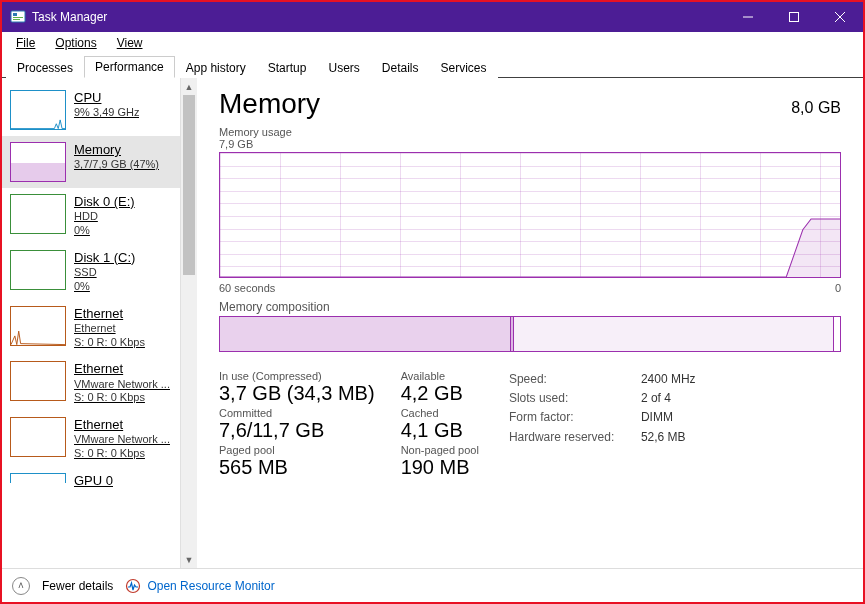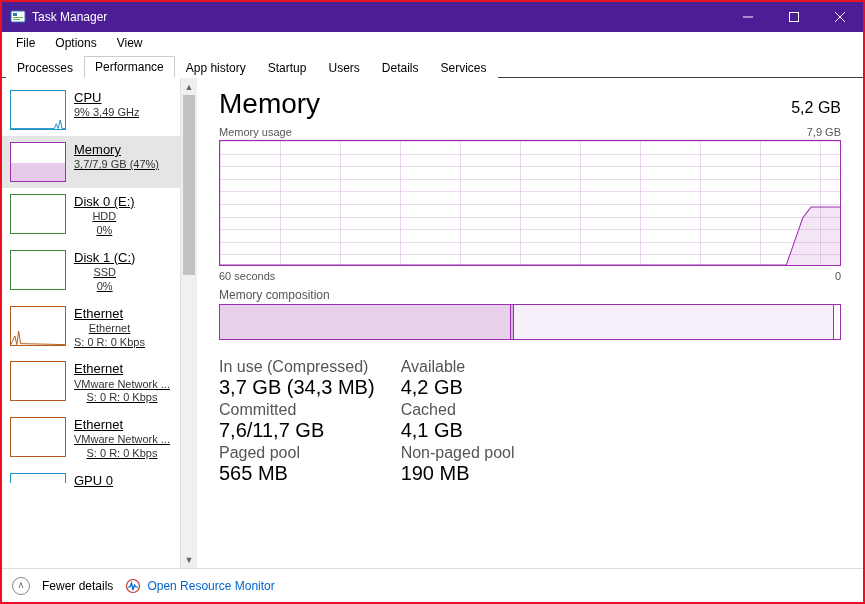--- a/index.html
+++ b/index.html
@@ -3,59 +3,59 @@
 <meta charset="utf-8">
 <style>
   * { box-sizing: border-box; margin: 0; padding: 0; font-family: "Segoe UI", Arial, sans-serif; }
   body { background: #fff; width: 865px; height: 604px; border: 2px solid #e81123; display: flex; flex-direction: column; overflow: hidden; }
   .titlebar { background: #4c1d95; height: 30px; display: flex; align-items: center; color: #fff; font-size: 12px; }
   .titlebar .icon { width: 16px; height: 16px; margin: 0 6px 0 8px; }
   .titlebar .title { flex: 0 0 auto; }
   .titlebar .spacer { flex: 1; }
   .titlebar .winbtn { width: 46px; height: 30px; display: flex; align-items: center; justify-content: center; cursor: pointer; }
   .titlebar .winbtn svg { stroke: #fff; fill: none; }
-  .menubar { height: 22px; display: flex; align-items: center; font-size: 12px; padding: 0 4px; gap: 0; }
+  .menubar { height: 22px; display: flex; align-items: center; font-size: 12px; padding: 0 4px; gap: 0; text-decoration: underline; }
   .menubar .menu { padding: 2px 10px; cursor: pointer; }
   .tabsrow { display: flex; align-items: flex-end; border-bottom: 1px solid #404040; padding: 0 4px; font-size: 12px; height: 24px; }
   .tabsrow .tab { padding: 3px 10px; border: 1px solid transparent; border-bottom: none; cursor: pointer; position: relative; top: 1px; background:#fff;}
   .tabsrow .tab.active { border-color: #ccc; border-bottom: 1px solid #fff; }
   .content { flex: 1; display: flex; overflow: hidden; border-top: none; }
   .sidewrap { width: 195px; display:flex; border-right: 0; position:relative; }
   .sidebar { flex:1; overflow: hidden; padding: 6px 0 0 0; }
   .sbitem { display: flex; gap: 8px; padding: 6px 8px; cursor: pointer; align-items:flex-start;text-decoration:underline;}
   .sbitem.selected { background: #e5e5e5; }
   .thumb { width: 56px; height: 40px; border: 1px solid; background:#fff; position:relative; flex-shrink:0;}
   .thumb.cpu { border-color:#1e90c8;}
   .thumb.mem { border-color:#9b2fae;}
   .thumb.disk { border-color:#3a8f3a;}
   .thumb.eth { border-color:#b75a1b;}
   .thumb .fill { position:absolute; left:0; right:0; bottom:0; opacity:0.25;}
   .sbtext { font-size: 12px; line-height: 1.25; overflow:hidden;}
   .sbtext .lbl { font-size: 13px; }
-  .sbtext .sub { color:#333; font-size:11px; white-space:nowrap; overflow:hidden; text-overflow:ellipsis; max-width:110px;text-align:center;}
+  .sbtext .sub { color:#333; font-size:11px; white-space:nowrap; overflow:hidden; text-overflow:ellipsis; max-width:110px;}
   .scrollbar { width:17px; background:#f0f0f0; border-left:1px solid #e0e0e0; position:relative;}
   .scrollbar .arrow { position:absolute; left:0; right:0; height:17px; display:flex; align-items:center; justify-content:center; color:#666; font-size:9px;}
   .scrollbar .uparr{ top:0;} .scrollbar .dnarr{ bottom:0;}
   .scrollbar .sthumb{ position:absolute; left:2px; right:2px; top:17px; height:180px; background:#c2c2c2;}
   .main { flex:1; padding: 10px 22px 4px 22px; overflow:hidden;}
   .hdr { display:flex; align-items:baseline; justify-content:space-between; }
   .hdr h1 { font-weight:400; font-size:28px;}
   .hdr .total { font-size:16px;}
-  .chartlabels { display:flex; justify-content:space-between; font-size:11px; color:#555; margin-top:6px;}
+  .chartlabels { display:flex; justify-content:space-between; font-size:11px; color:#555; margin-top:6px;flex-direction:column;}
   .chart { border:1px solid #9b2fae; height:126px; position:relative; margin-top:2px; background:
      repeating-linear-gradient(to right, rgba(155,47,174,0.18) 0 1px, transparent 1px 60px),
      repeating-linear-gradient(to bottom, rgba(155,47,174,0.18) 0 1px, transparent 1px 12.6px);}
   .chart svg{position:absolute; inset:0; width:100%; height:100%;}
   .axis { display:flex; justify-content:space-between; font-size:11px; color:#555; margin-top:4px;}
   .complabel{ font-size:12px; color:#555; margin-top:6px;}
   .compbar{ border:1px solid #9b2fae; height:36px; margin-top:2px; display:flex;}
   .compseg{ height:100%;}
   .stats { display:flex; gap:30px; margin-top:18px; font-size:12px;}
   .statsL { display:grid; grid-template-columns:auto auto; column-gap:26px; row-gap:2px; }
-  .slabel{ color:#555; font-size:16px;}
+  .slabel{ color:#555; font-size:11px;}
   .sval{ font-size:20px; font-weight:400;}
   .statsR { font-size:12px; color:#333;}
   .statsR .row{ display:flex; gap:12px; line-height:1.6;}
   .statsR .k{ width:120px; color:#555;}
   .footer { height:34px; border-top:1px solid #ddd; display:flex; align-items:center; gap:12px; padding:0 10px; font-size:12px;}
   .footer .circlebtn{ width:18px; height:18px; border:1px solid #888; border-radius:50%; display:flex; align-items:center; justify-content:center; color:#555; font-size:10px; cursor:pointer;}
   .footer .link{ color:#0066cc; cursor:pointer; display:flex; align-items:center; gap:6px;text-align:center;}
   .footer .rmicon{ width:16px; height:16px;}
 </style>
 </head>
@@ -181,21 +181,21 @@
     <div class="scrollbar">
       <div class="arrow uparr">▲</div>
       <div class="sthumb"></div>
       <div class="arrow dnarr">▼</div>
     </div>
   </div>
 
   <div class="main">
     <div class="hdr">
       <h1>Memory</h1>
-      <div class="total">5,2 GB</div>
+      <div class="total">8,0 GB</div>
     </div>
     <div class="chartlabels">
       <span>Memory usage</span>
       <span>7,9 GB</span>
     </div>
     <div class="chart">
       <svg viewBox="0 0 600 126" preserveAspectRatio="none">
         <path d="M0,126 L540,126 L548,126 L556,102 L564,78 L572,67 L600,67 L600,126 Z" fill="rgba(155,47,174,0.12)" stroke="none"></path>
         <path d="M0,126 L540,126 L548,126 L556,102 L564,78 L572,67 L600,67" fill="none" stroke="#9b2fae" stroke-width="1"></path>
       </svg>
@@ -230,20 +230,38 @@
             <div class="slabel">Cached</div>
              <div class="sval">4,1 GB</div>
           </div>
         <div>
             <div class="slabel">Paged pool</div>
              <div class="sval">565 MB</div>
           </div>
         <div>
             <div class="slabel">Non-paged pool</div>
              <div class="sval">190 MB</div>
+          </div>
+      </div>
+      <div class="statsR">
+        <div class="row">
+            <div class="k">Speed:</div>
+            <div>2400 MHz</div>
+          </div>
+        <div class="row">
+            <div class="k">Slots used:</div>
+            <div>2 of 4</div>
+          </div>
+        <div class="row">
+            <div class="k">Form factor:</div>
+            <div>DIMM</div>
+          </div>
+        <div class="row">
+            <div class="k">Hardware reserved:</div>
+            <div>52,6 MB</div>
           </div>
       </div>
     </div>
   </div>
 </div>
 
 <div class="footer">
   <div class="circlebtn">
     <span>˄</span>
   </div>

